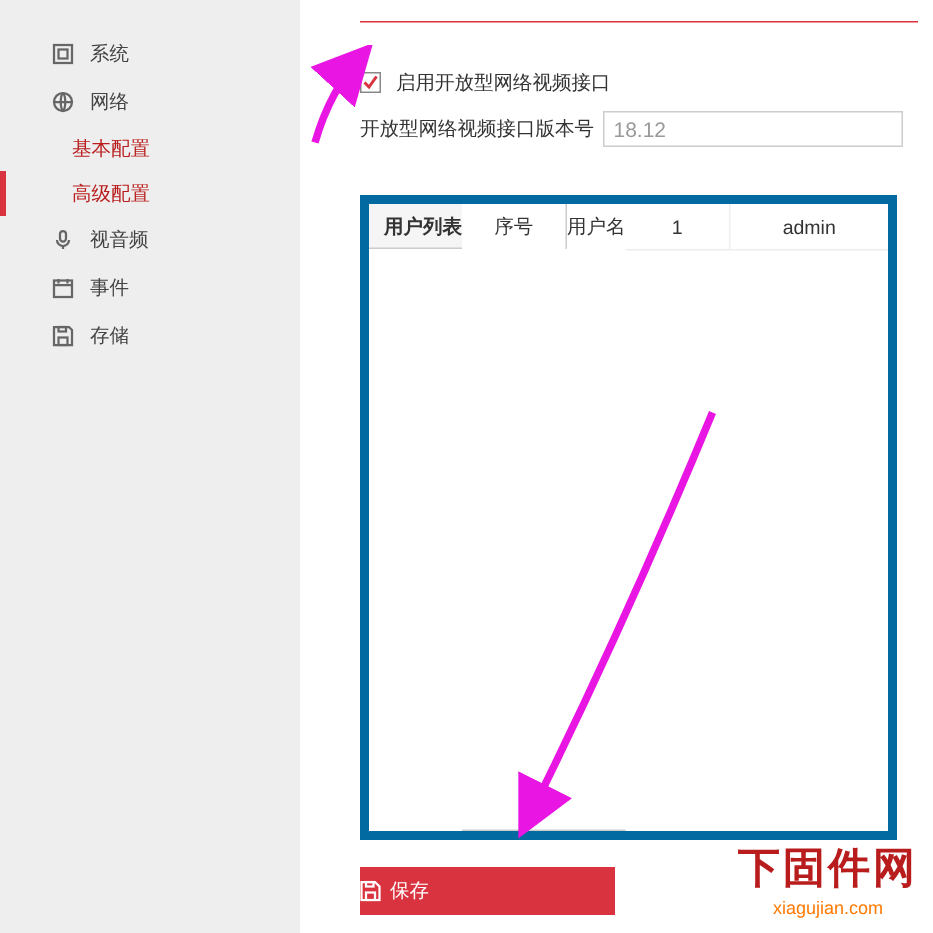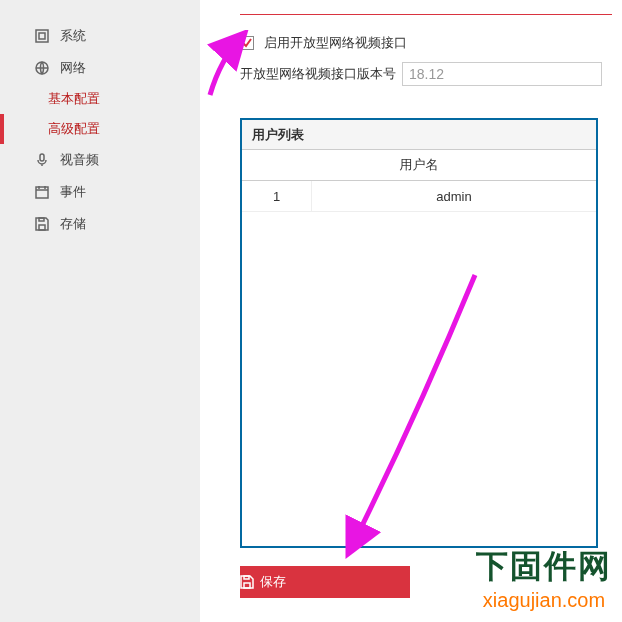--- a/index.html
+++ b/index.html
@@ -6,44 +6,44 @@
 body{font-family:"Microsoft YaHei",Arial,sans-serif;font-size:13px;color:#333;background:#fff;width:622px;height:622px;overflow:hidden;position:relative}
 .sidebar{position:absolute;left:0;top:0;width:200px;height:622px;background:#eeeeee;padding-top:0}
 .side-item{display:flex;align-items:center;height:32px;padding-left:32px;cursor:pointer;color:#444}
 .side-item .icon{width:20px;height:20px;margin-right:8px;display:flex;align-items:center;justify-content:center}
 .side-item .icon svg{width:16px;height:16px}
 .sub-item{display:flex;align-items:center;height:30px;padding-left:48px;cursor:pointer;color:#b91c1c}
 .sub-item.active{color:#b91c1c;position:relative}
 .sub-item.active::before{content:"";position:absolute;left:0;top:0;width:4px;height:100%;background:#d9333f}
 .main{position:absolute;left:220px;top:0;right:0;padding:20px 10px 0 20px}
 .divider{position:absolute;left:240px;top:14px;right:10px;height:1px;background:#d9333f}
-.checkbox-row{display:flex;align-items:center;margin-top:14px;margin-bottom:10px}
+.checkbox-row{display:flex;align-items:center;margin-top:26px;margin-bottom:10px}
 .checkbox{width:14px;height:14px;border:1px solid #888;background:#fff;display:flex;align-items:center;justify-content:center;margin-right:10px;cursor:pointer}
 .checkbox svg{width:12px;height:12px}
 .version-row{display:flex;align-items:center;margin-bottom:32px}
 .version-label{margin-right:6px}
 .version-input{width:200px;height:24px;border:1px solid #ccc;padding:0 6px;color:#999;font-size:14px}
-.table-wrap{border:2px solid #0369a1;width:358px;height:430px;display:flex;flex-direction:column}
+.table-wrap{border:6px solid #0369a1;width:358px;height:430px;display:flex;flex-direction:row}
 .table-title{background:#f5f5f5;border-bottom:1px solid #ccc;height:30px;display:flex;align-items:center;padding-left:10px;font-weight:bold}
 .table-head{display:flex;border-bottom:1px solid #ccc;background:#fff}
 .th{height:30px;display:flex;align-items:center;justify-content:center;border-right:1px solid #ccc}
 .th:last-child{border-right:none}
 .th-seq{width:70px}
 .th-user{flex:1}
 .table-body{flex:1;overflow:auto}
 .tr{display:flex;border-bottom:1px solid #eee}
 .td{height:30px;display:flex;align-items:center;justify-content:center;border-right:1px solid #eee}
 .td:last-child{border-right:none}
 .td-seq{width:70px}
 .td-user{flex:1}
 .save-btn{margin-top:18px;width:170px;height:32px;background:#d9333f;color:#fff;display:flex;align-items:center;cursor:pointer;gap:6px}
 .save-btn svg{width:14px;height:14px}
 .watermark{position:absolute;right:10px;bottom:10px;text-align:center}
-.wm-cn{font-size:32px;font-weight:bold;color:#14532d;letter-spacing:2px}
-.wm-en{font-size:20px;color:#ff7800;font-family:Arial}
+.wm-cn{font-size:28px;font-weight:bold;color:#b91c1c;letter-spacing:2px}
+.wm-en{font-size:12px;color:#ff7800;font-family:Arial}
 .arrow{position:absolute;pointer-events:none}
 </style>
 </head>
 <body>
 
 <div class="sidebar">
   <div class="side-item" style="height:20px;opacity:0.3"></div>
   <div class="side-item">
     <span class="icon">
         <svg viewBox="0 0 16 16" fill="none" stroke="#666" stroke-width="1.5">
@@ -109,20 +109,21 @@
     </div>
     <span>启用开放型网络视频接口</span>
   </div>
   <div class="version-row">
     <span class="version-label">开放型网络视频接口版本号</span>
     <input class="version-input" readonly="" value="18.12" style="">
   </div>
   <div class="table-wrap">
     <div class="table-title">用户列表</div>
     <div class="table-head">
+      <div class="th th-seq">序号</div>
       <div class="th th-user">用户名</div>
     </div>
     <div class="table-body">
       <div class="tr">
         <div class="td td-seq">1</div>
         <div class="td td-user">admin</div>
       </div>
     </div>
   </div>
   <div class="save-btn">

